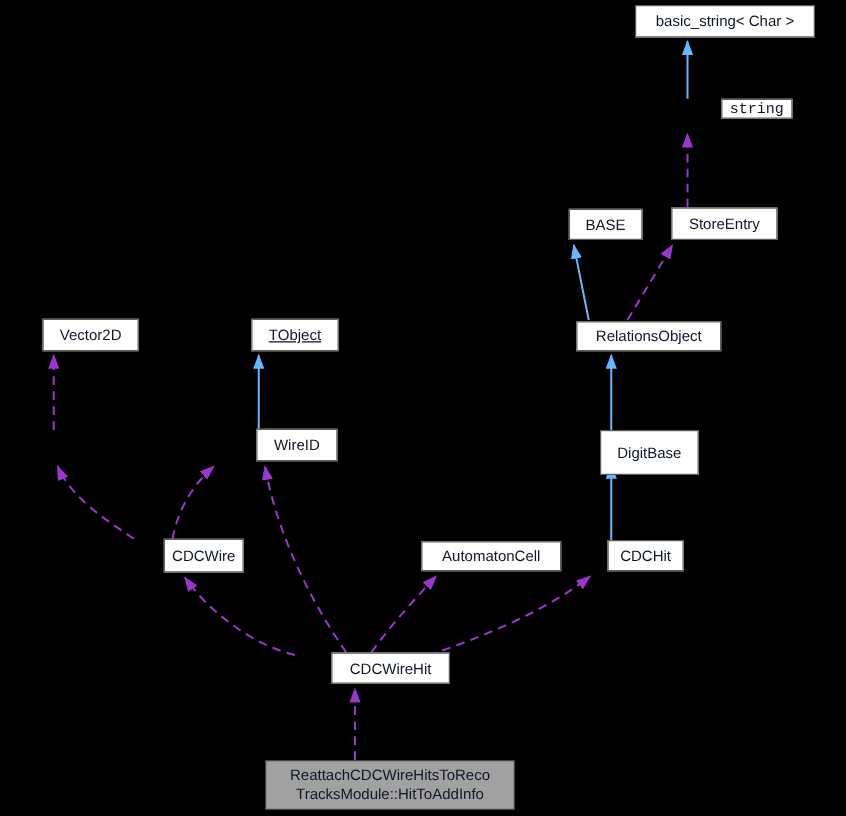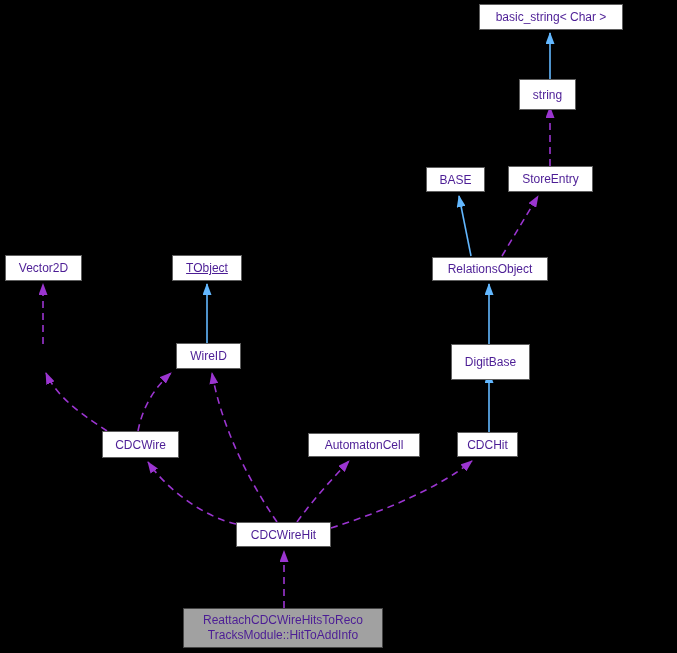--- a/index.html
+++ b/index.html
@@ -29,47 +29,48 @@
     fill: none;
     stroke: #9B35D0;
     stroke-width: 1.6;
     stroke-dasharray: 7 5;
   }
   .node {
     position: absolute;
     box-sizing: border-box;
     background: #FFFFFF;
     border: 1px solid #5F5F5F;
-    color: #4c1d95;
+    color: #0f172a;
     font-size: 12px;
     display: flex;
     align-items: center;
     justify-content: center;
     white-space: nowrap;
     text-align: left;
     cursor: pointer;
+    margin-left: 29px;
   }
   .node.highlight {
     background: #A1A1A1;
     border: 1px solid #454545;
     flex-direction: column;
     line-height: 1.25;
   }
   
   #n-basicstring   { left: 479px; top: 4px;   width: 144px; height: 26px; }
-  #n-string        { left: 519px; top: 79px;  width: 57px;  height: 31px; }
+  #n-string        { left: 548px; top: 79px;  width: 57px;  height: 16px; font-family: Liberation Mono, monospace; }
   #n-base          { left: 426px; top: 167px; width: 59px;  height: 25px; }
   #n-storeentry    { left: 508px; top: 166px; width: 85px;  height: 26px; }
   #n-relationsobject { left: 432px; top: 257px; width: 116px; height: 24px; }
   #n-vector2d      { left: 5px;   top: 255px; width: 77px;  height: 26px; }
   #n-tobject       { left: 172px; top: 255px; width: 70px;  height: 26px; text-decoration: underline; }
   #n-wireline      { left: 6px;   top: 344px; width: 76px;  height: 25px; }
   #n-wireid        { left: 176px; top: 343px; width: 65px;  height: 26px; }
   #n-digitbase     { left: 451px; top: 344px; width: 79px;  height: 36px; }
-  #n-cdcwire       { left: 102px; top: 431px; width: 77px;  height: 27px; }
+  #n-cdcwire       { left: 102px; top: 431px; width: 64px;  height: 27px; }
   #n-automatoncell { left: 308px; top: 433px; width: 112px; height: 24px; }
   #n-cdchit        { left: 457px; top: 432px; width: 61px;  height: 25px; }
   #n-cdcwirehit    { left: 236px; top: 522px; width: 95px;  height: 25px; }
   #n-hittoaddinfo  { left: 183px; top: 608px; width: 200px; height: 40px; }
 </style>
 </head>
 <body>
 
 <div id="canvas">
 

